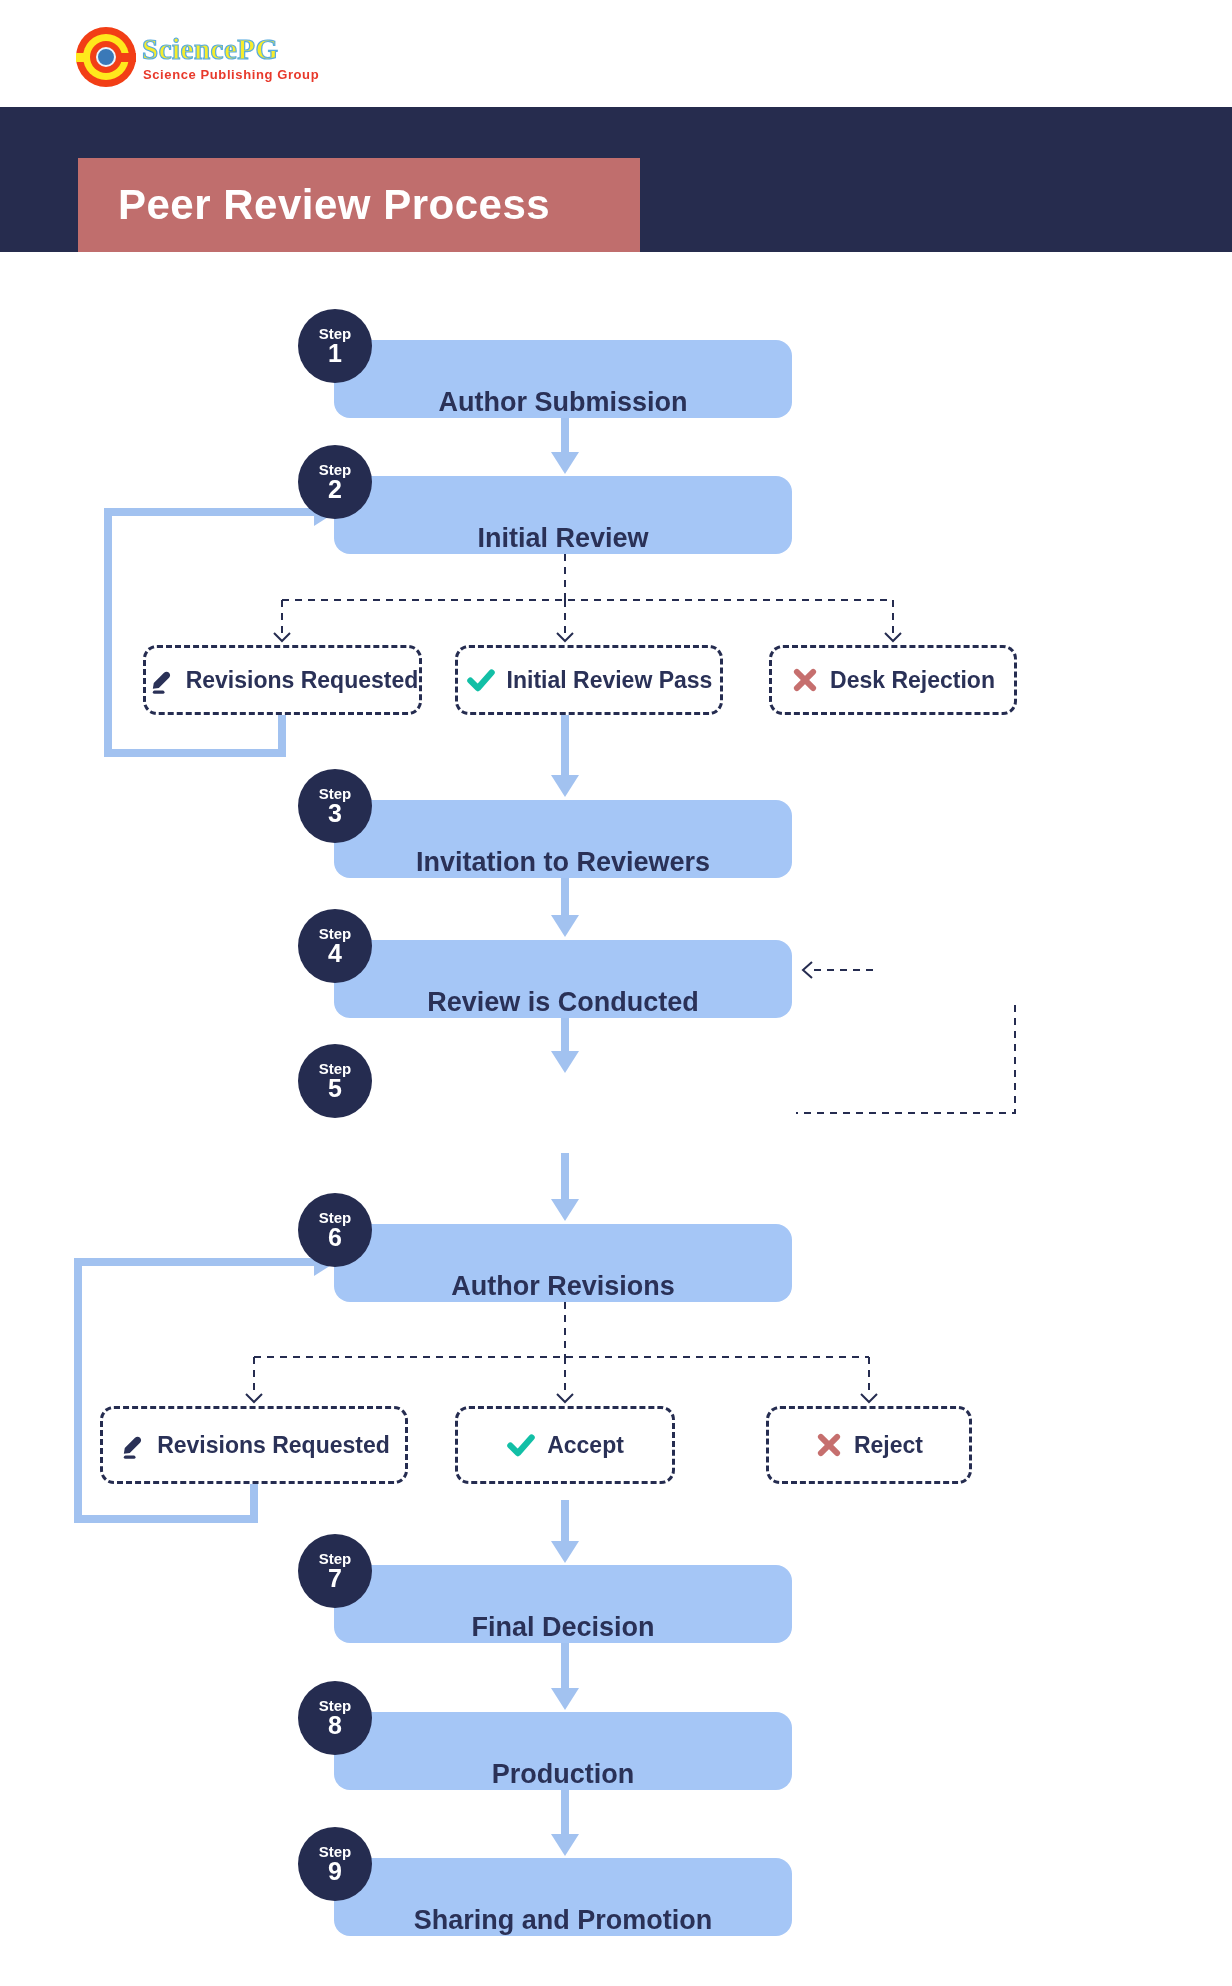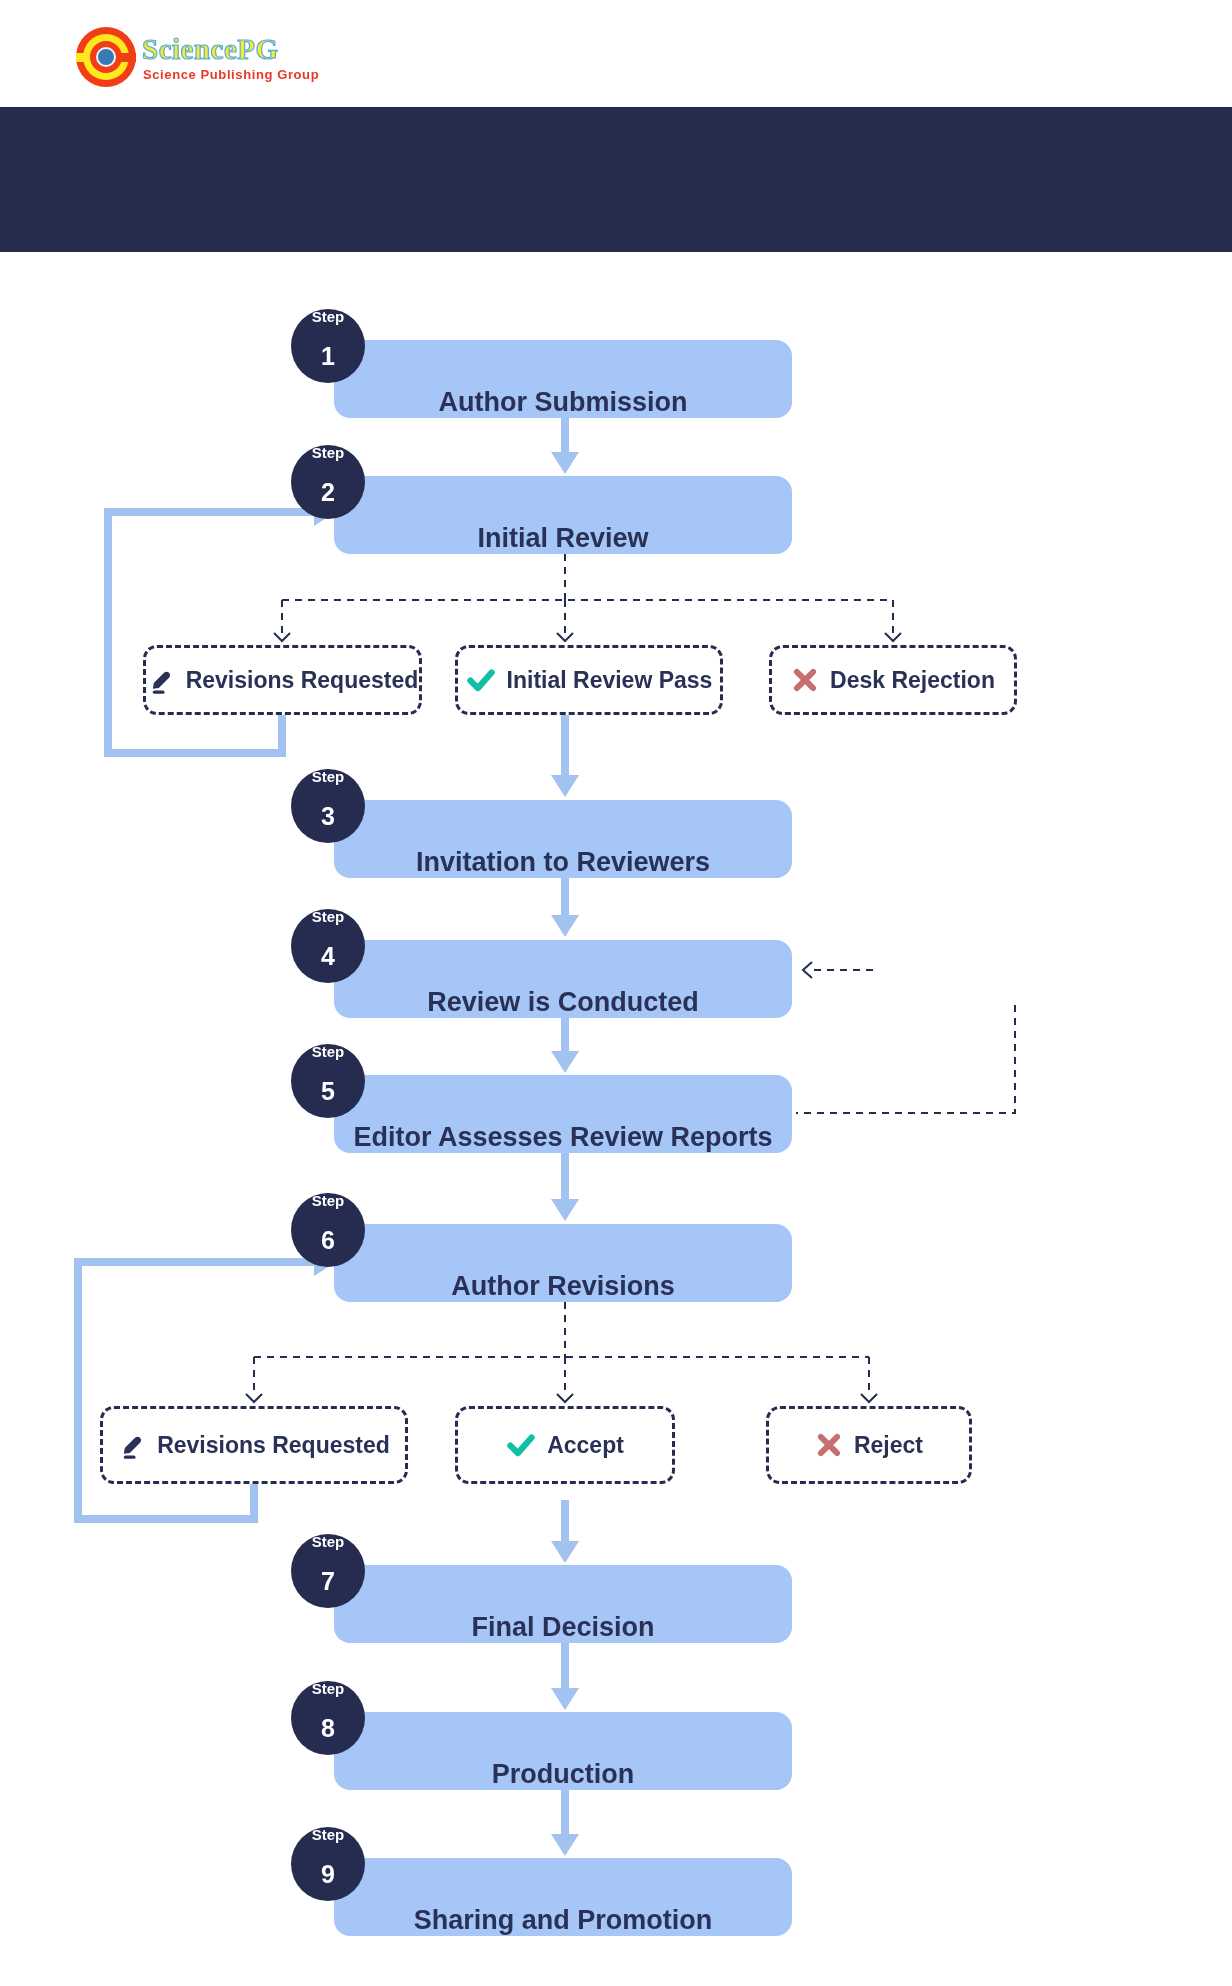--- a/index.html
+++ b/index.html
@@ -29,23 +29,23 @@
   .c-blue{inset:20px;background:var(--logo_blue);border:2px solid #EAF4FD;box-sizing:border-box;}
   .logo-name{left:142px;top:33px;font-family:"Liberation Serif",serif;font-weight:bold;
              font-size:29px;color:var(--logo_text_yellow);-webkit-text-stroke:1.2px var(--logo_text_stroke);
              letter-spacing:.5px;}
   .logo-tagline{left:143px;top:67px;font-size:13px;font-weight:bold;color:var(--logo_tagline_red);
                 letter-spacing:.6px;}
   
   .flow-box{left:334px;width:458px;height:78px;background:var(--box_blue);border-radius:16px;
             display:flex;align-items:flex-end;justify-content:center;z-index:3;}
   .flow-box span{color:var(--text_navy);font-size:27px;font-weight:bold;}
-  .step-circle{left:291px;width:74px;height:74px;border-radius:50%;background:var(--navy);
-               display:flex;flex-direction:column;align-items:center;justify-content:flex-start;
-               z-index:4;color:#fff;line-height:1.02;gap:20px;}
+  .step-circle{left:298px;width:74px;height:74px;border-radius:50%;background:var(--navy);
+               display:flex;flex-direction:column;align-items:center;justify-content:center;
+               z-index:4;color:#fff;line-height:1.02;}
   .step-circle .w{font-size:15px;font-weight:bold;}
   .step-circle .n{font-size:25px;font-weight:bold;}
   .dash-box{border:3px dashed var(--navy);border-radius:14px;background:#fff;box-sizing:border-box;
             display:flex;align-items:center;justify-content:center;gap:11px;z-index:3;}
   .dash-box .lbl{color:var(--text_navy);font-size:23px;font-weight:bold;white-space:nowrap;}
   .d-icon{display:flex;align-items:center;}
   .note-box{left:873px;top:935px;width:285px;height:70px;}
   .note-box .lbl{font-size:22px;}
   
   .wires{left:0;top:0;z-index:1;}
@@ -65,20 +65,23 @@
     <div class="stripe-l"></div>
     <div class="c c-yellow"></div>
     <div class="stripe-r"></div>
     <div class="c c-red"></div>
     <div class="c c-blue"></div>
   </div>
   <div class="abs logo-name">SciencePG</div>
   <div class="abs logo-tagline">Science Publishing Group</div>
 
   <div class="abs band"></div>
+  <div class="abs title-box">
+    <h1>Peer Review Process</h1>
+  </div>
 
   <svg class="abs wires" width="1232" height="1986" viewBox="0 0 1232 1986">
     <g>
       <path class="sa" d="M565,418 V452"></path>
         <polygon class="saf" points="551,452 579,452 565,474"></polygon>
       <path class="sa" d="M565,713 V775"></path>
         <polygon class="saf" points="551,775 579,775 565,797"></polygon>
       <path class="sa" d="M565,878 V915"></path>
         <polygon class="saf" points="551,915 579,915 565,937"></polygon>
       <path class="sa" d="M565,1018 V1051"></path>
@@ -161,23 +164,20 @@
     </div>
   <div class="abs flow-box" style="top:476px">
       <span>Initial Review</span>
     </div>
   <div class="abs flow-box" style="top:800px">
       <span>Invitation to Reviewers</span>
     </div>
   <div class="abs flow-box" style="top:940px">
       <span>Review is Conducted</span>
     </div>
-  <div class="abs flow-box" style="top:1075px">
-      <span>Editor Assesses Review Reports</span>
-    </div>
   <div class="abs flow-box" style="top:1224px">
       <span>Author Revisions</span>
     </div>
   <div class="abs flow-box" style="top:1565px">
       <span>Final Decision</span>
     </div>
   <div class="abs flow-box" style="top:1712px">
       <span>Production</span>
     </div>
   <div class="abs flow-box" style="top:1858px">

